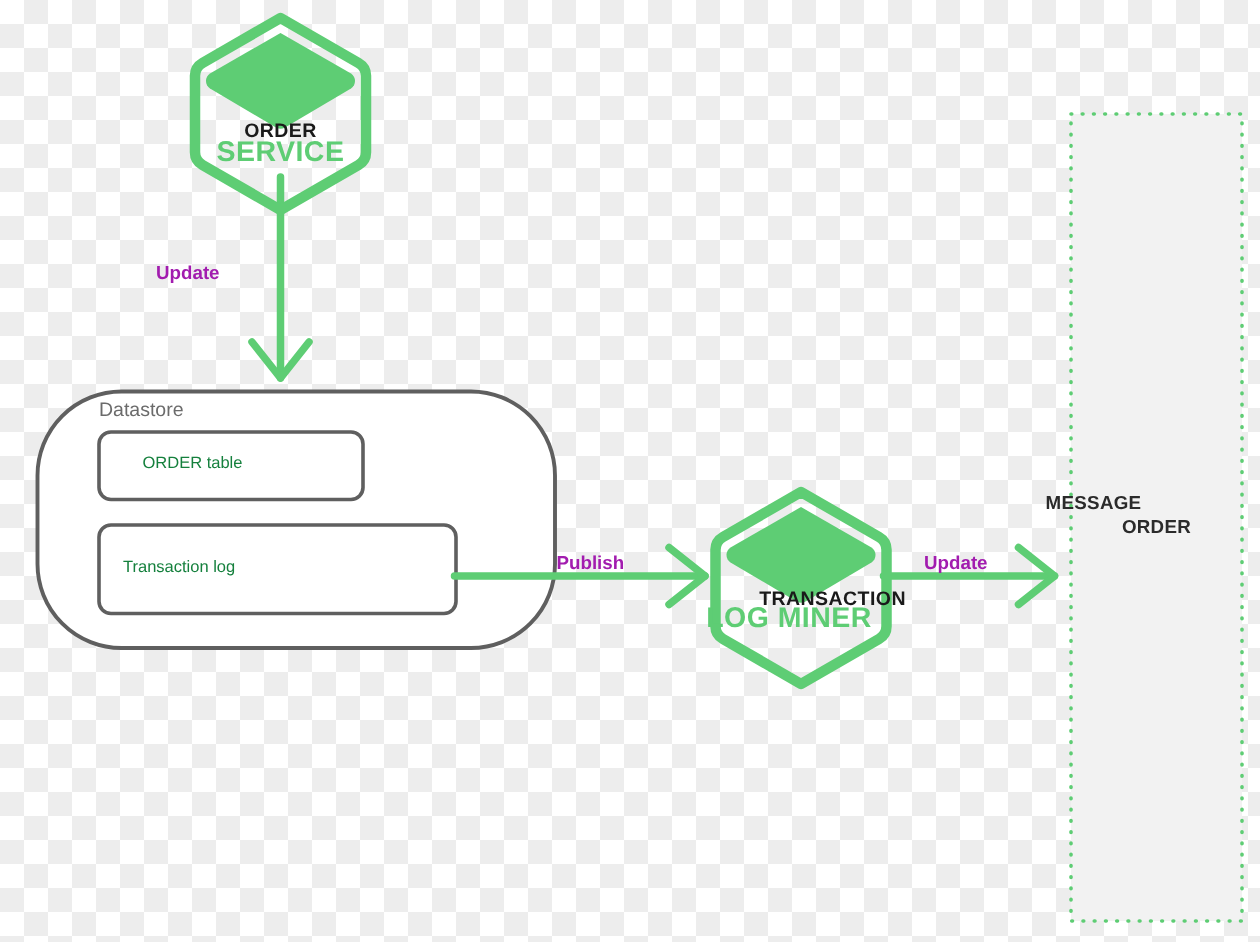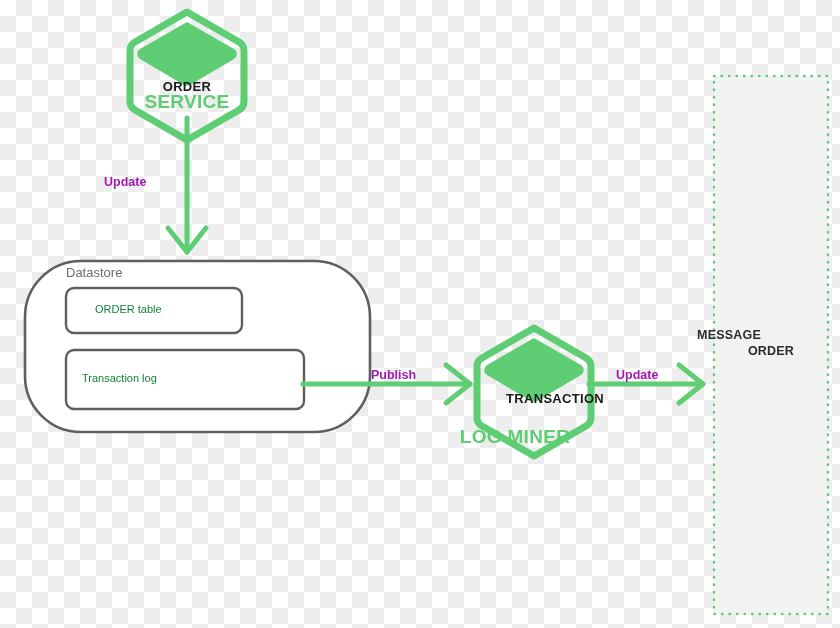--- a/index.html
+++ b/index.html
@@ -96,21 +96,21 @@
                L 487 375 A 6 6 0 0 1 487 365
                Z" fill="#5ECD74"></path>
     </g>
 
   </svg>
 
   <div class="lbl hex-title" style="left:130px;top:79px;width:114px;">ORDER</div>
   <div class="lbl hex-sub" style="left:130px;top:94px;width:114px;">SERVICE</div>
 
   <div class="lbl hex-title" style="left:464px;top:391px;width:140px;text-align:right;">TRANSACTION</div>
-  <div class="lbl hex-sub" style="left:445px;top:405px;width:140px;margin-top:24px;">LOG MINER</div>
+  <div class="lbl hex-sub" style="left:456px;top:405px;width:140px;">LOG MINER</div>
 
   <div class="lbl store-lbl" style="left:66px;top:265px;">Datastore</div>
 
   <div class="lbl box-lbl" style="left:95px;top:303px;">ORDER table</div>
   <div class="lbl box-lbl" style="left:82px;top:372px;">Transaction log</div>
 
   <div class="lbl edge-lbl" style="left:104px;top:175px;">Update</div>
   <div class="lbl edge-lbl" style="left:371px;top:368px;">Publish</div>
   <div class="lbl edge-lbl" style="left:616px;top:368px;">Update</div>
 

